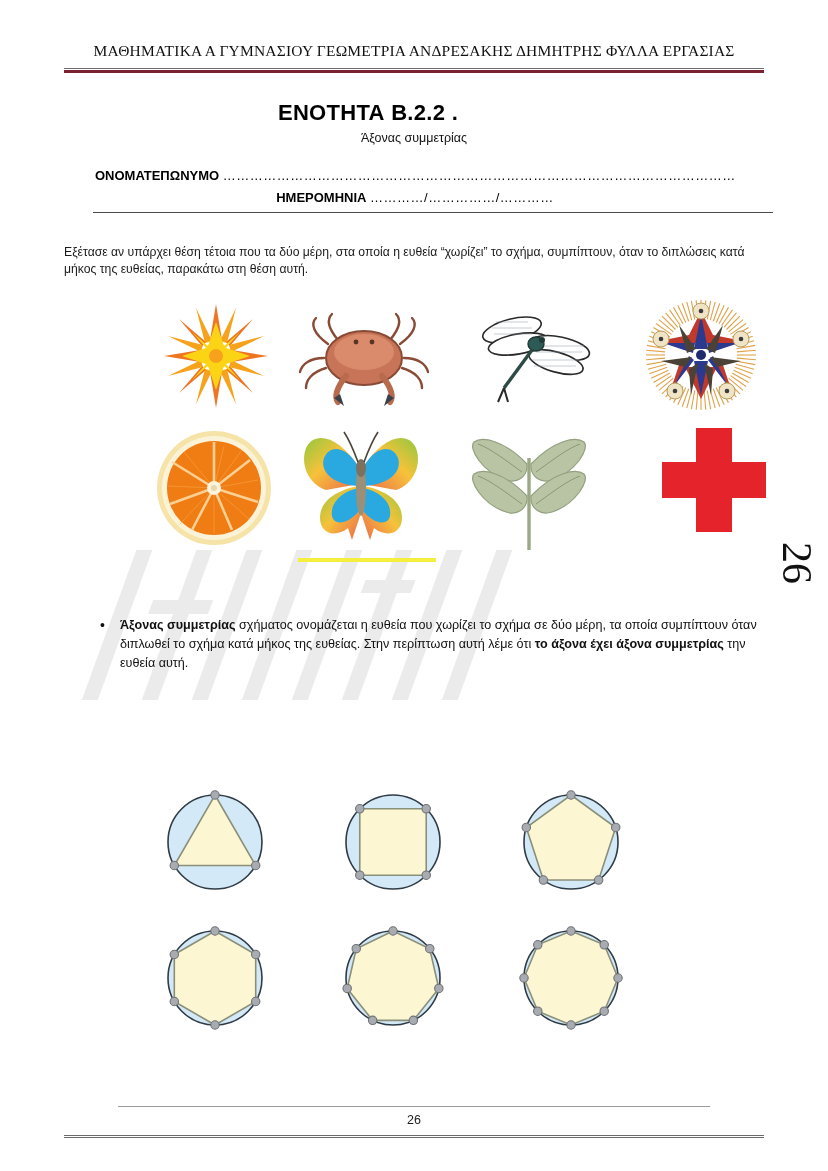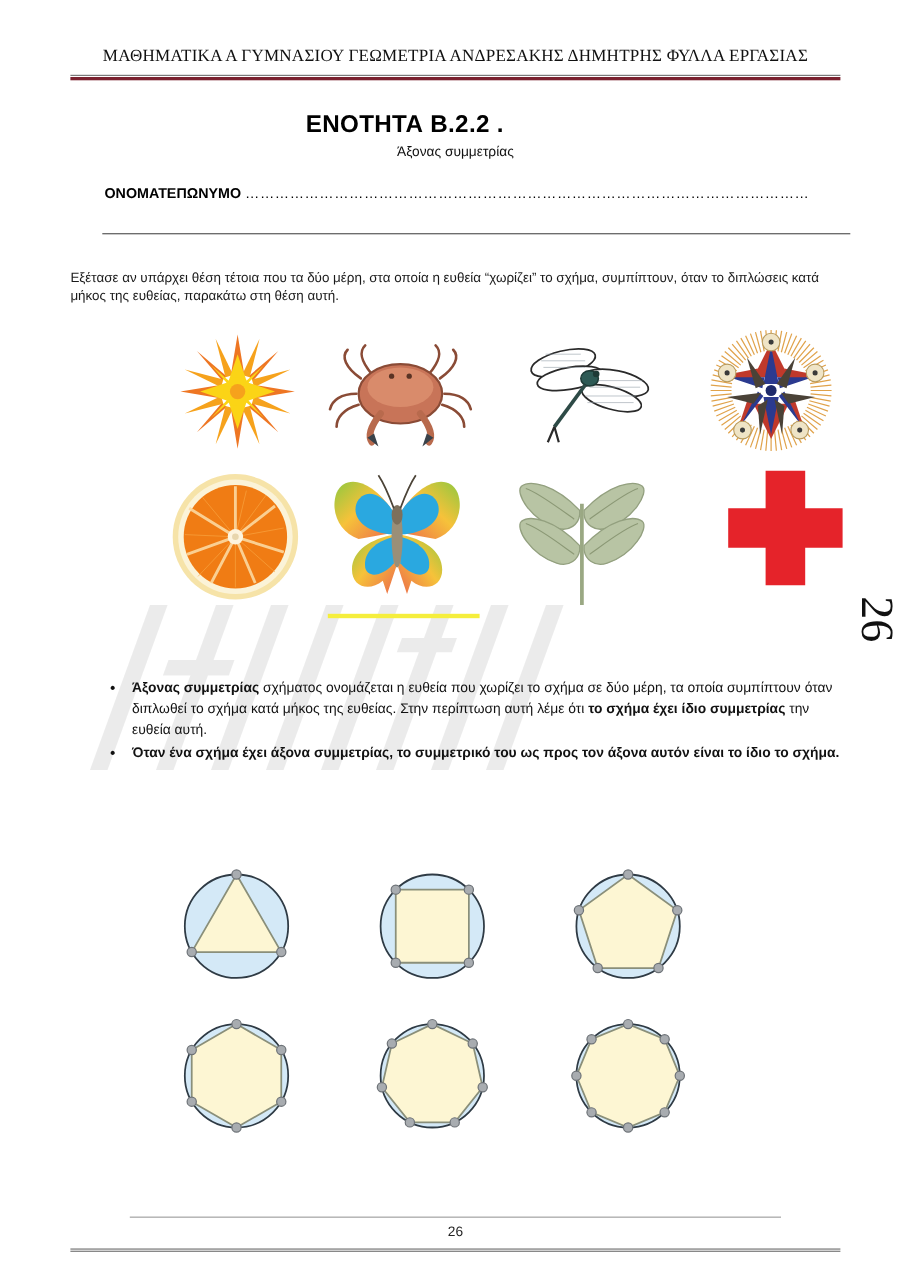--- a/index.html
+++ b/index.html
@@ -120,20 +120,24 @@
   </div>
   <div class="header-rule1"></div>
   <div class="header-rule2"></div>
 
   <div class="title">ΕΝΟΤΗΤΑ Β.2.2 .</div>
   <div class="subtitle">Άξονας συμμετρίας</div>
 
   <div class="nameline">
     <span>ΟΝΟΜΑΤΕΠΩΝΥΜΟ</span>
     <span class="leader">……………………………………………………………………………………………………………………………</span>
+  </div>
+  <div class="dateline">
+    <span>ΗΜΕΡΟΜΗΝΙΑ</span>
+    <span class="leader">…………/……………/…………</span>
   </div>
   <div class="block-rule"></div>
 
   <div class="intro">Εξέτασε αν υπάρχει θέση τέτοια που τα δύο μέρη, στα οποία η ευθεία “χωρίζει” το σχήμα, συμπίπτουν, όταν το διπλώσεις κατά μήκος της ευθείας, παρακάτω στη θέση αυτή.</div>
 
   <div class="pics">
 
     <svg class="pic" style="left:92px;top:6px;" width="120" height="108" viewBox="0 0 120 108">
       <g transform="translate(60,54)">
         <g fill="#ef7f1f">
@@ -404,24 +408,21 @@
       <polygon points="40,6 76,6 76,40 110,40 110,76 76,76 76,110 40,110 40,76 6,76 6,40 40,40" fill="#e5232a"></polygon>
     </svg>
   </div>
 
   <div class="yellowline"></div>
 
   <div class="rot26">26</div>
 
   <div class="bullets">
     <div class="bullet">
-      <b>Άξονας συμμετρίας</b><span> σχήματος ονομάζεται η ευθεία που χωρίζει το σχήμα σε δύο μέρη, τα οποία συμπίπτουν όταν διπλωθεί το σχήμα κατά μήκος της ευθείας. Στην περίπτωση αυτή λέμε ότι </span><b>το σχήμα έχει ίδιο συμμετρίας</b><span> την ευθεία αυτή.</span>
-    </div>
-    <div class="bullet">
-      <b>Όταν ένα σχήμα έχει άξονα συμμετρίας, το συμμετρικό του ως προς τον άξονα αυτόν είναι το ίδιο το σχήμα.</b>
+      <b>Άξονας συμμετρίας</b><span> σχήματος ονομάζεται η ευθεία που χωρίζει το σχήμα σε δύο μέρη, τα οποία συμπίπτουν όταν διπλωθεί το σχήμα κατά μήκος της ευθείας. Στην περίπτωση αυτή λέμε ότι </span><b>το άξονα έχει άξονα συμμετρίας</b><span> την ευθεία αυτή.</span>
     </div>
   </div>
 
 
   <div class="shapes">
     <div class="shape-cell" style="left:0px;top:0px;"><svg viewBox="0 0 130 125" width="130" height="125">
           <circle cx="65" cy="60" r="47" fill="#d4e9f7" stroke="#2f3b45" stroke-width="1.6"></circle>
           <polygon points="65.00,13.00 105.70,83.50 24.30,83.50" fill="#fdf6d3" stroke="#8a8f7a" stroke-width="1.6"></polygon>
           <circle cx="65.00" cy="13.00" r="4.2" fill="#a8acb0" stroke="#6e7378" stroke-width="1.1"></circle>
           <circle cx="105.70" cy="83.50" r="4.2" fill="#a8acb0" stroke="#6e7378" stroke-width="1.1"></circle>

